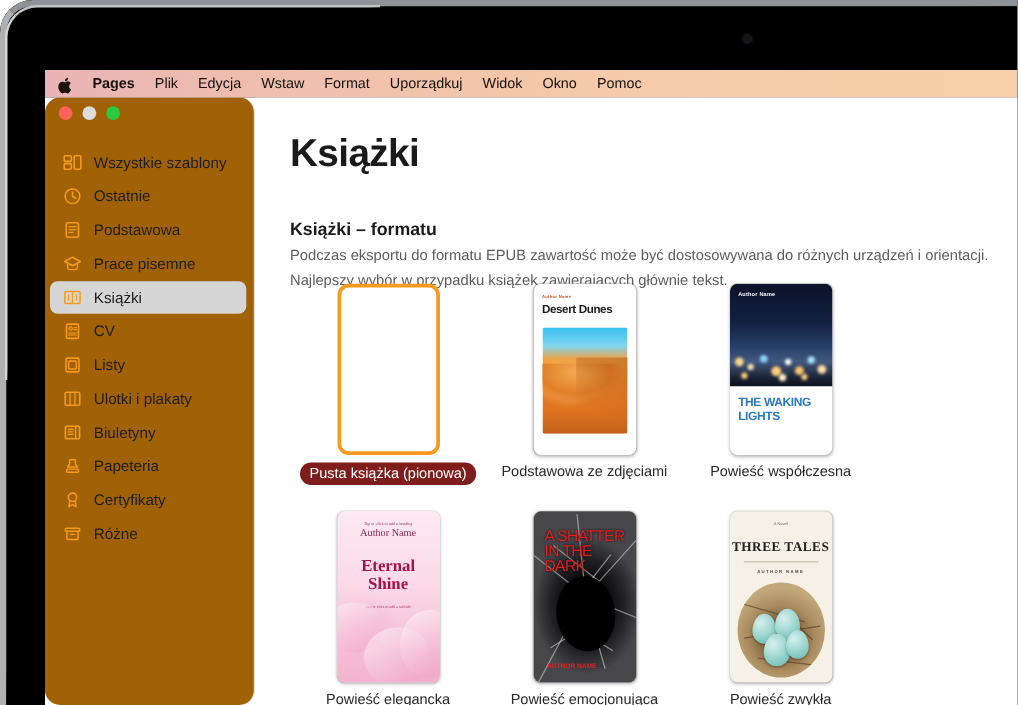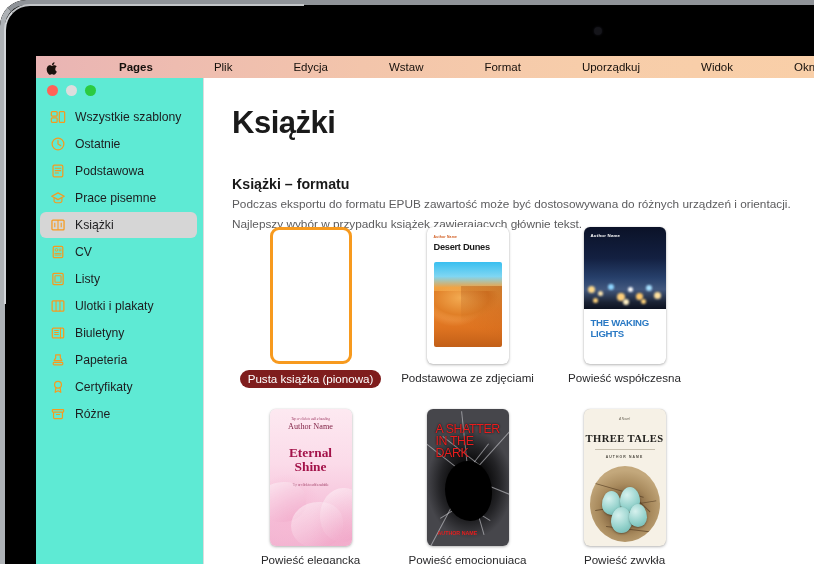--- a/index.html
+++ b/index.html
@@ -56,21 +56,20 @@
   
   #menubar {
     position: absolute;
     left: 36px; top: 56px;
     width: 778px; height: 22px;
     background: linear-gradient(to right, #e9b4b4 0%, #eebcb0 18%, #f3c5ab 42%, #f7cdaa 70%, #f9cfa8 100%);
     display: flex;
     align-items: center;
     box-sizing: border-box;
     padding-left: 10px;
-    gap: 45px;
   }
   .menu-item {
     font-size: 11.5px;
     color: #15100c;
     margin-right: 16px;
     white-space: nowrap;
     line-height: 22px;
   }
   .menu-item.app-name { font-weight: bold; }
   #apple-logo {
@@ -89,25 +88,26 @@
     width: 778px; height: 486px;
     background: #ffffff;
     overflow: hidden;
     display: flex;
   }
 
   
   #sidebar {
     width: 168px;
     flex: 0 0 168px;
-    background: #5eead4;
+    background: #a16207;
     border-right: 1px solid #dcdcdc;
     box-sizing: border-box;
     position: relative;
-    padding-top: 25px;
+    padding-top: 38px;
+    border-radius: 12px;
   }
   #traffic-lights {
     position: absolute;
     left: 11px; top: 7px;
     display: flex;
     gap: 8px;
   }
   .tl { width: 11px; height: 11px; border-radius: 50%; }
   .tl.red { background: #ff6258; }
   .tl.yellow { background: #dddddd; }

